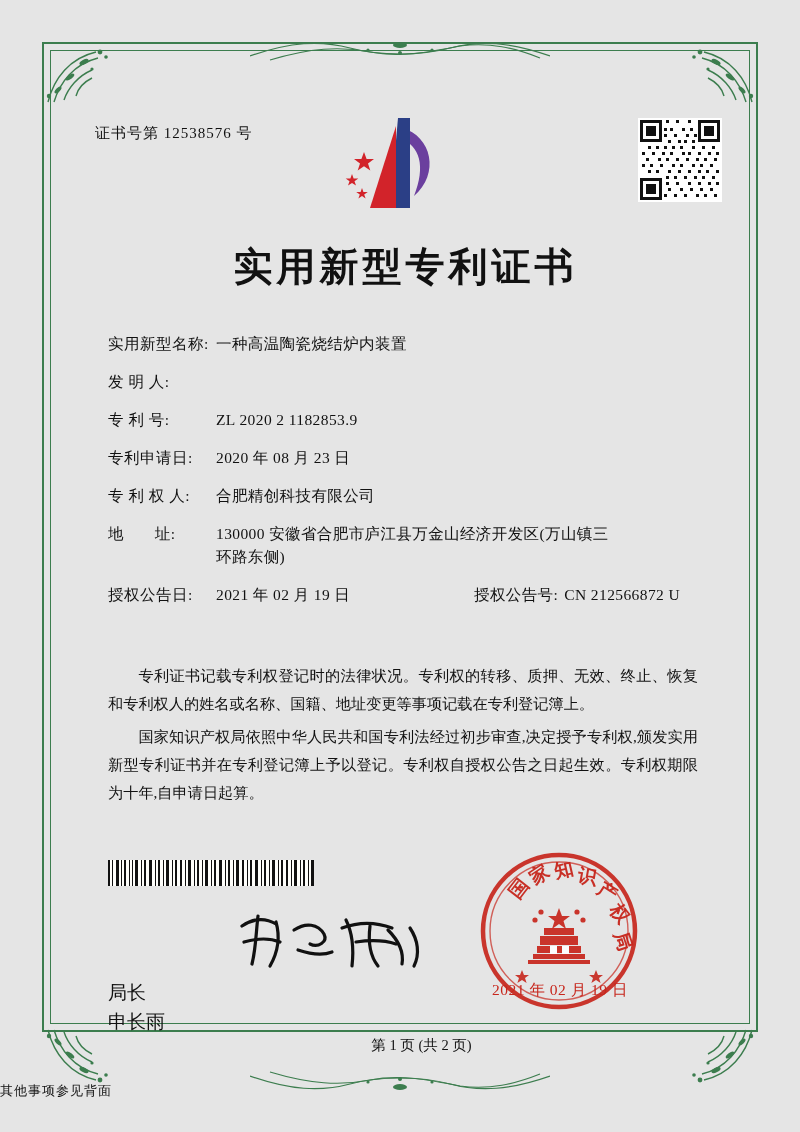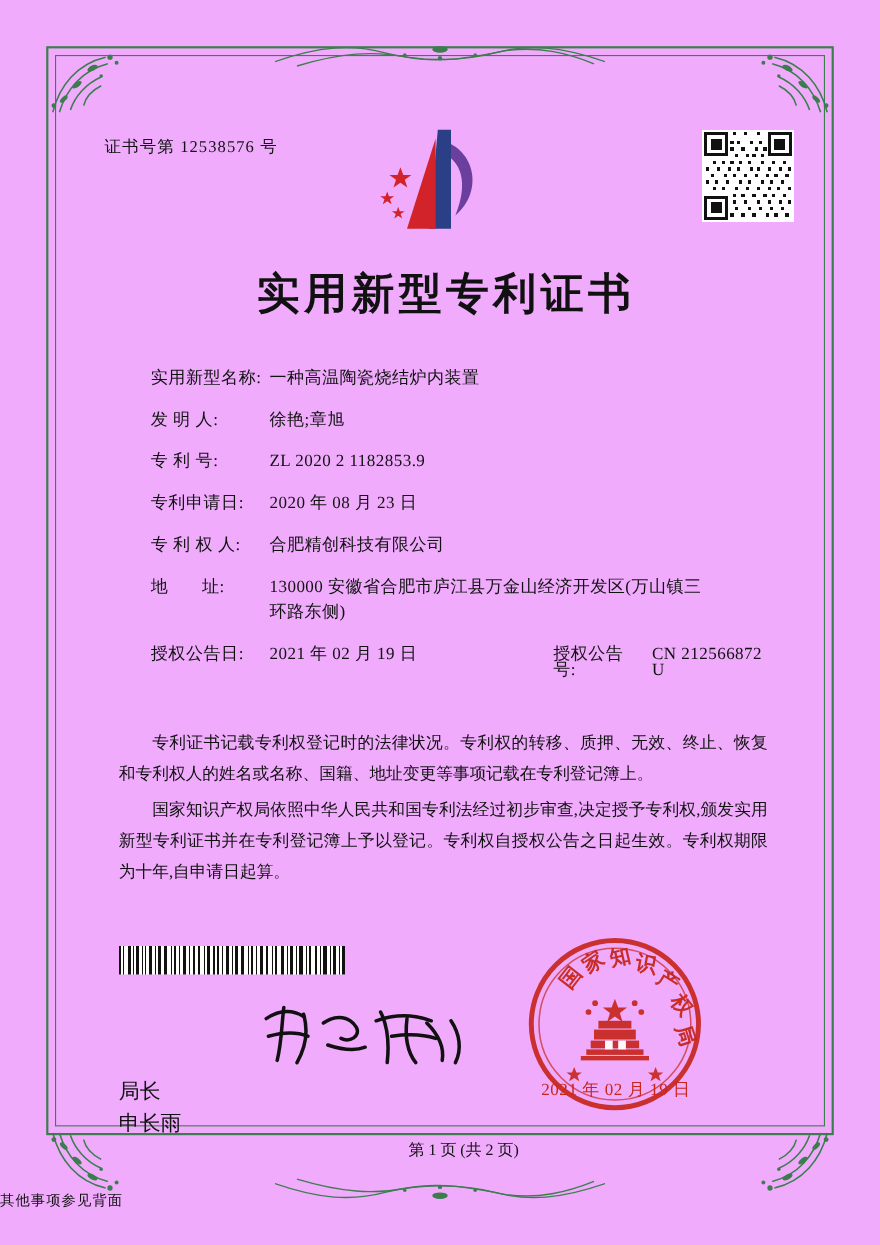--- a/index.html
+++ b/index.html
@@ -14,21 +14,21 @@
     color: #1a1a1a;
     position: relative;
     overflow: hidden;
   }
 
   
   .certificate {
     position: absolute;
     left: 0; top: 0;
     width: 800px; height: 1132px;
-    background: #f0abfc;
+    background: #e5e5e5;
   }
 
   
   .border-outer {
     position: absolute;
     left: 42px; top: 42px;
     width: 716px; height: 990px;
     border: 2px solid #3c7d4e;
     box-sizing: border-box;
   }
@@ -107,21 +107,20 @@
     top: 336px;
     width: 600px;
     font-size: 15.5px;
     line-height: 1.0;
     color: #111;
   }
   .field-row {
     display: flex;
     align-items: flex-start;
     margin-bottom: 22.5px;
-    margin-left: 29px;
   }
   .field-label {
     width: 108px;
     flex: 0 0 108px;
     white-space: pre;
     letter-spacing: 0.5px;
   }
   .field-value {
     flex: 1 1 auto;
     letter-spacing: 0.4px;
@@ -447,21 +446,20 @@
 
   <div class="fields">
 
     <div class="field-row">
       <div class="field-label">实用新型名称:</div>
       <div class="field-value">一种高温陶瓷烧结炉内装置</div>
     </div>
 
     <div class="field-row">
       <div class="field-label">发 明 人:</div>
-      <div class="field-value">徐艳;章旭</div>
     </div>
 
     <div class="field-row">
       <div class="field-label">专 利 号:</div>
       <div class="field-value">ZL 2020 2 1182853.9</div>
     </div>
 
     <div class="field-row">
       <div class="field-label">专利申请日:</div>
       <div class="field-value">2020 年 08 月 23 日</div>

